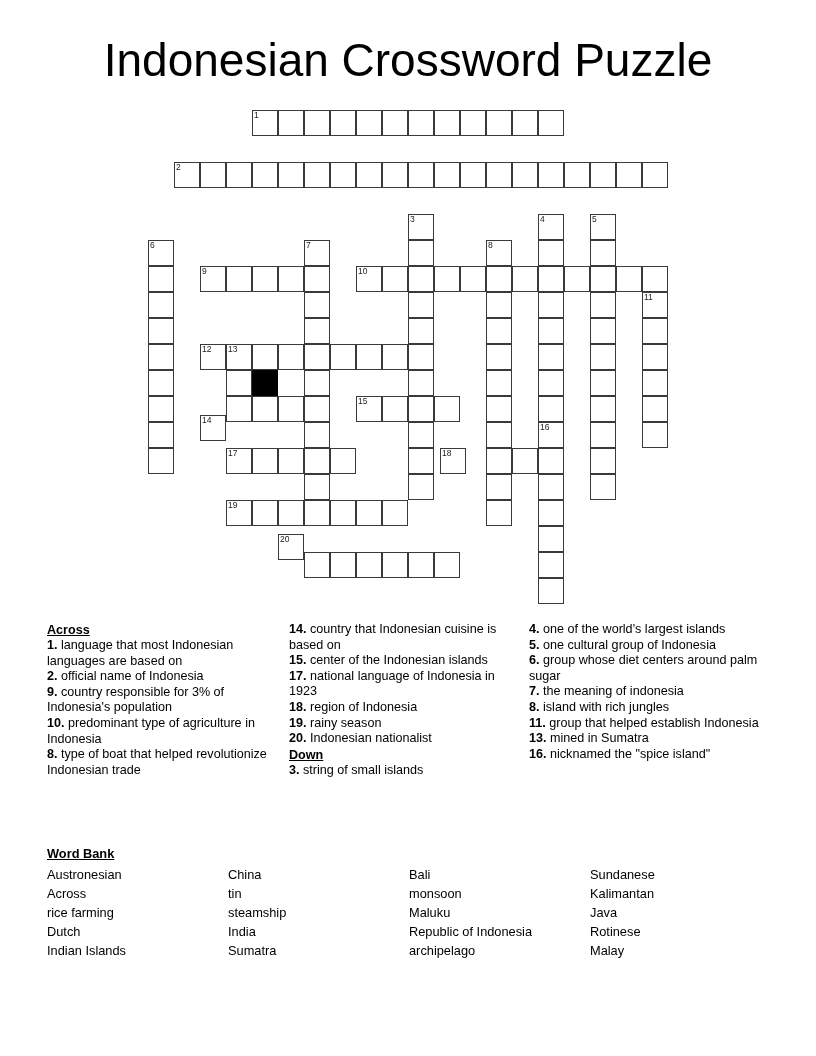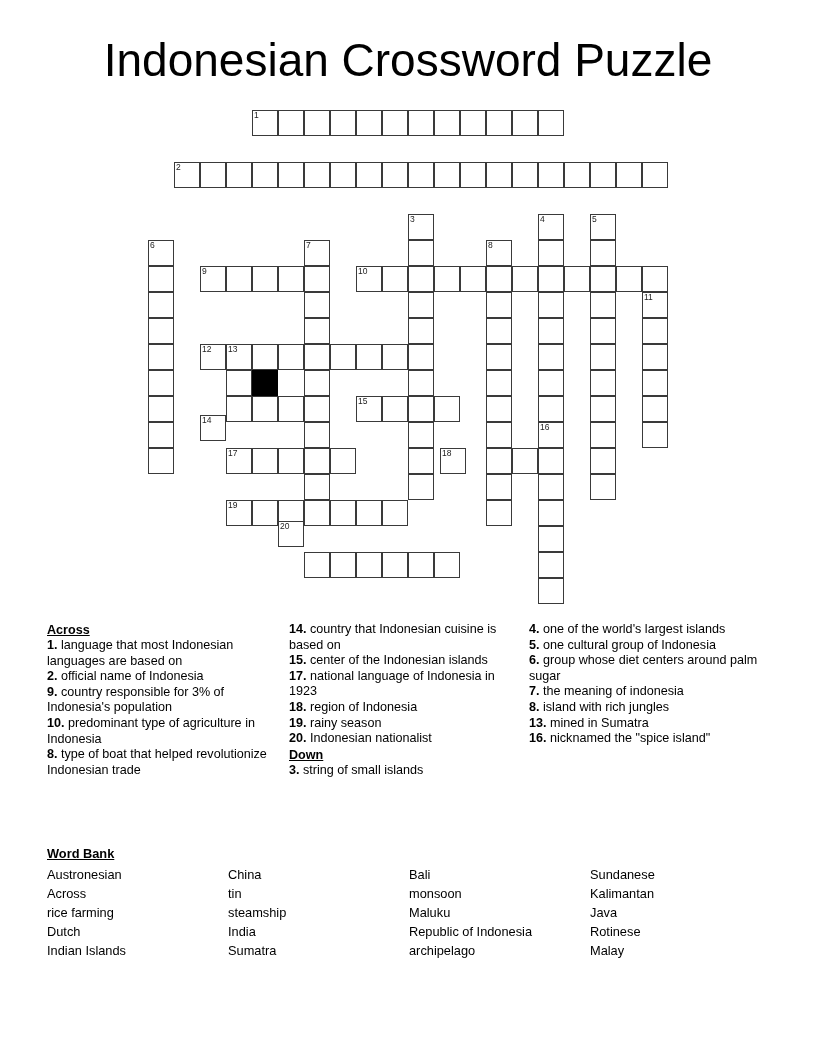--- a/index.html
+++ b/index.html
@@ -239,21 +239,21 @@
       </div>
       <div class="cell" style="left: 252px; top: 500px;"></div>
       <div class="cell" style="left: 278px; top: 500px;"></div>
       <div class="cell" style="left: 304px; top: 500px;"></div>
       <div class="cell" style="left: 330px; top: 500px;"></div>
       <div class="cell" style="left: 356px; top: 500px;"></div>
       <div class="cell" style="left: 382px; top: 500px;"></div>
       <div class="cell" style="left: 486px; top: 500px;"></div>
       <div class="cell" style="left: 538px; top: 500px;"></div>
       <div class="cell" style="left: 538px; top: 526px;"></div>
-      <div class="cell" style="left: 278px; top: 521px;">
+      <div class="cell" style="left: 278px; top: 534px;">
         <span class="num">20</span>
       </div>
       <div class="cell" style="left: 304px; top: 552px;"></div>
       <div class="cell" style="left: 330px; top: 552px;"></div>
       <div class="cell" style="left: 356px; top: 552px;"></div>
       <div class="cell" style="left: 382px; top: 552px;"></div>
       <div class="cell" style="left: 408px; top: 552px;"></div>
       <div class="cell" style="left: 434px; top: 552px;"></div>
       <div class="cell" style="left: 538px; top: 552px;"></div>
       <div class="cell" style="left: 538px; top: 578px;"></div>
@@ -277,20 +277,21 @@
         <div class="clue"><b>20.</b> Indonesian nationalist</div>
         <div class="sec-head">Down</div>
         <div class="clue"><b>3.</b> string of small islands</div>
       </div>
     <div class="clue-col c3">
         <div class="clue"><b>4.</b> one of the world's largest islands</div>
         <div class="clue"><b>5.</b> one cultural group of Indonesia</div>
         <div class="clue"><b>6.</b> group whose diet centers around palm sugar</div>
         <div class="clue"><b>7.</b> the meaning of indonesia</div>
         <div class="clue"><b>8.</b> island with rich jungles</div>
+        <div class="clue"><b>11.</b> group that helped establish Indonesia</div>
         <div class="clue"><b>13.</b> mined in Sumatra</div>
         <div class="clue"><b>16.</b> nicknamed the "spice island"</div>
       </div>
   </div>
 
   <div id="wordbank">
     <div class="wb-head">Word Bank</div>
     <div class="wb-grid">
         <div class="wb-col">
           <div class="wb-item">Austronesian</div>

